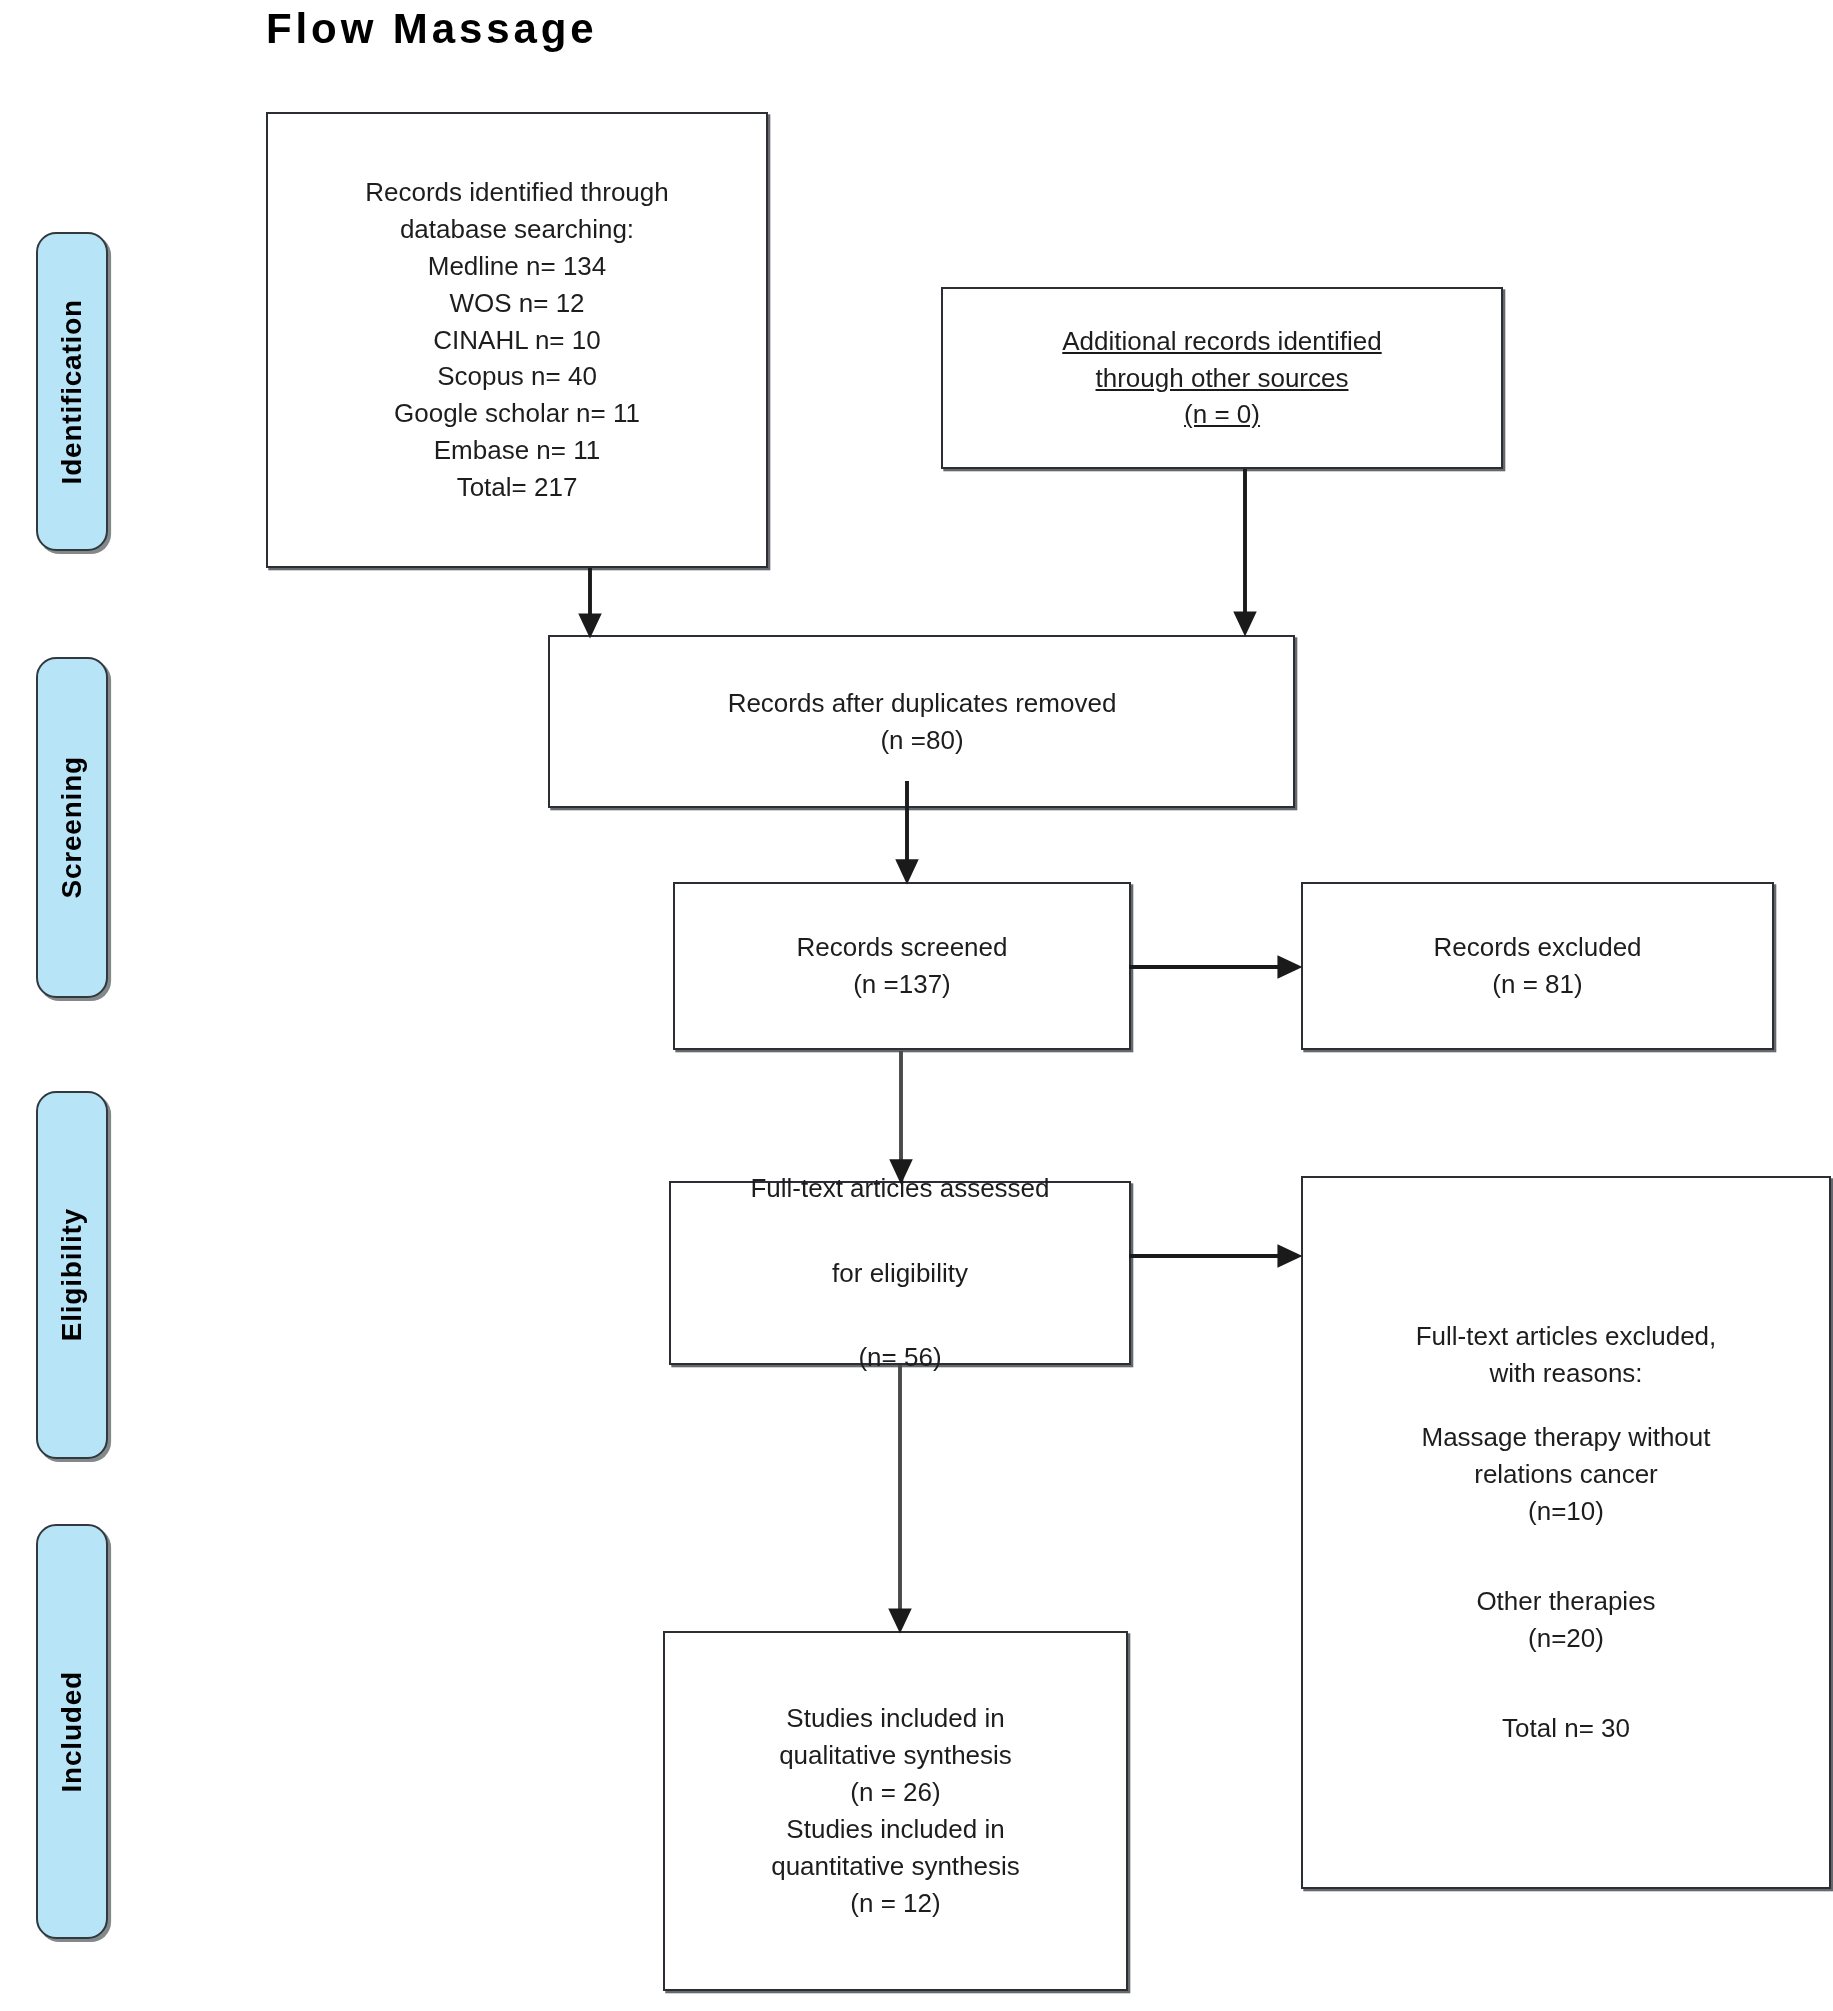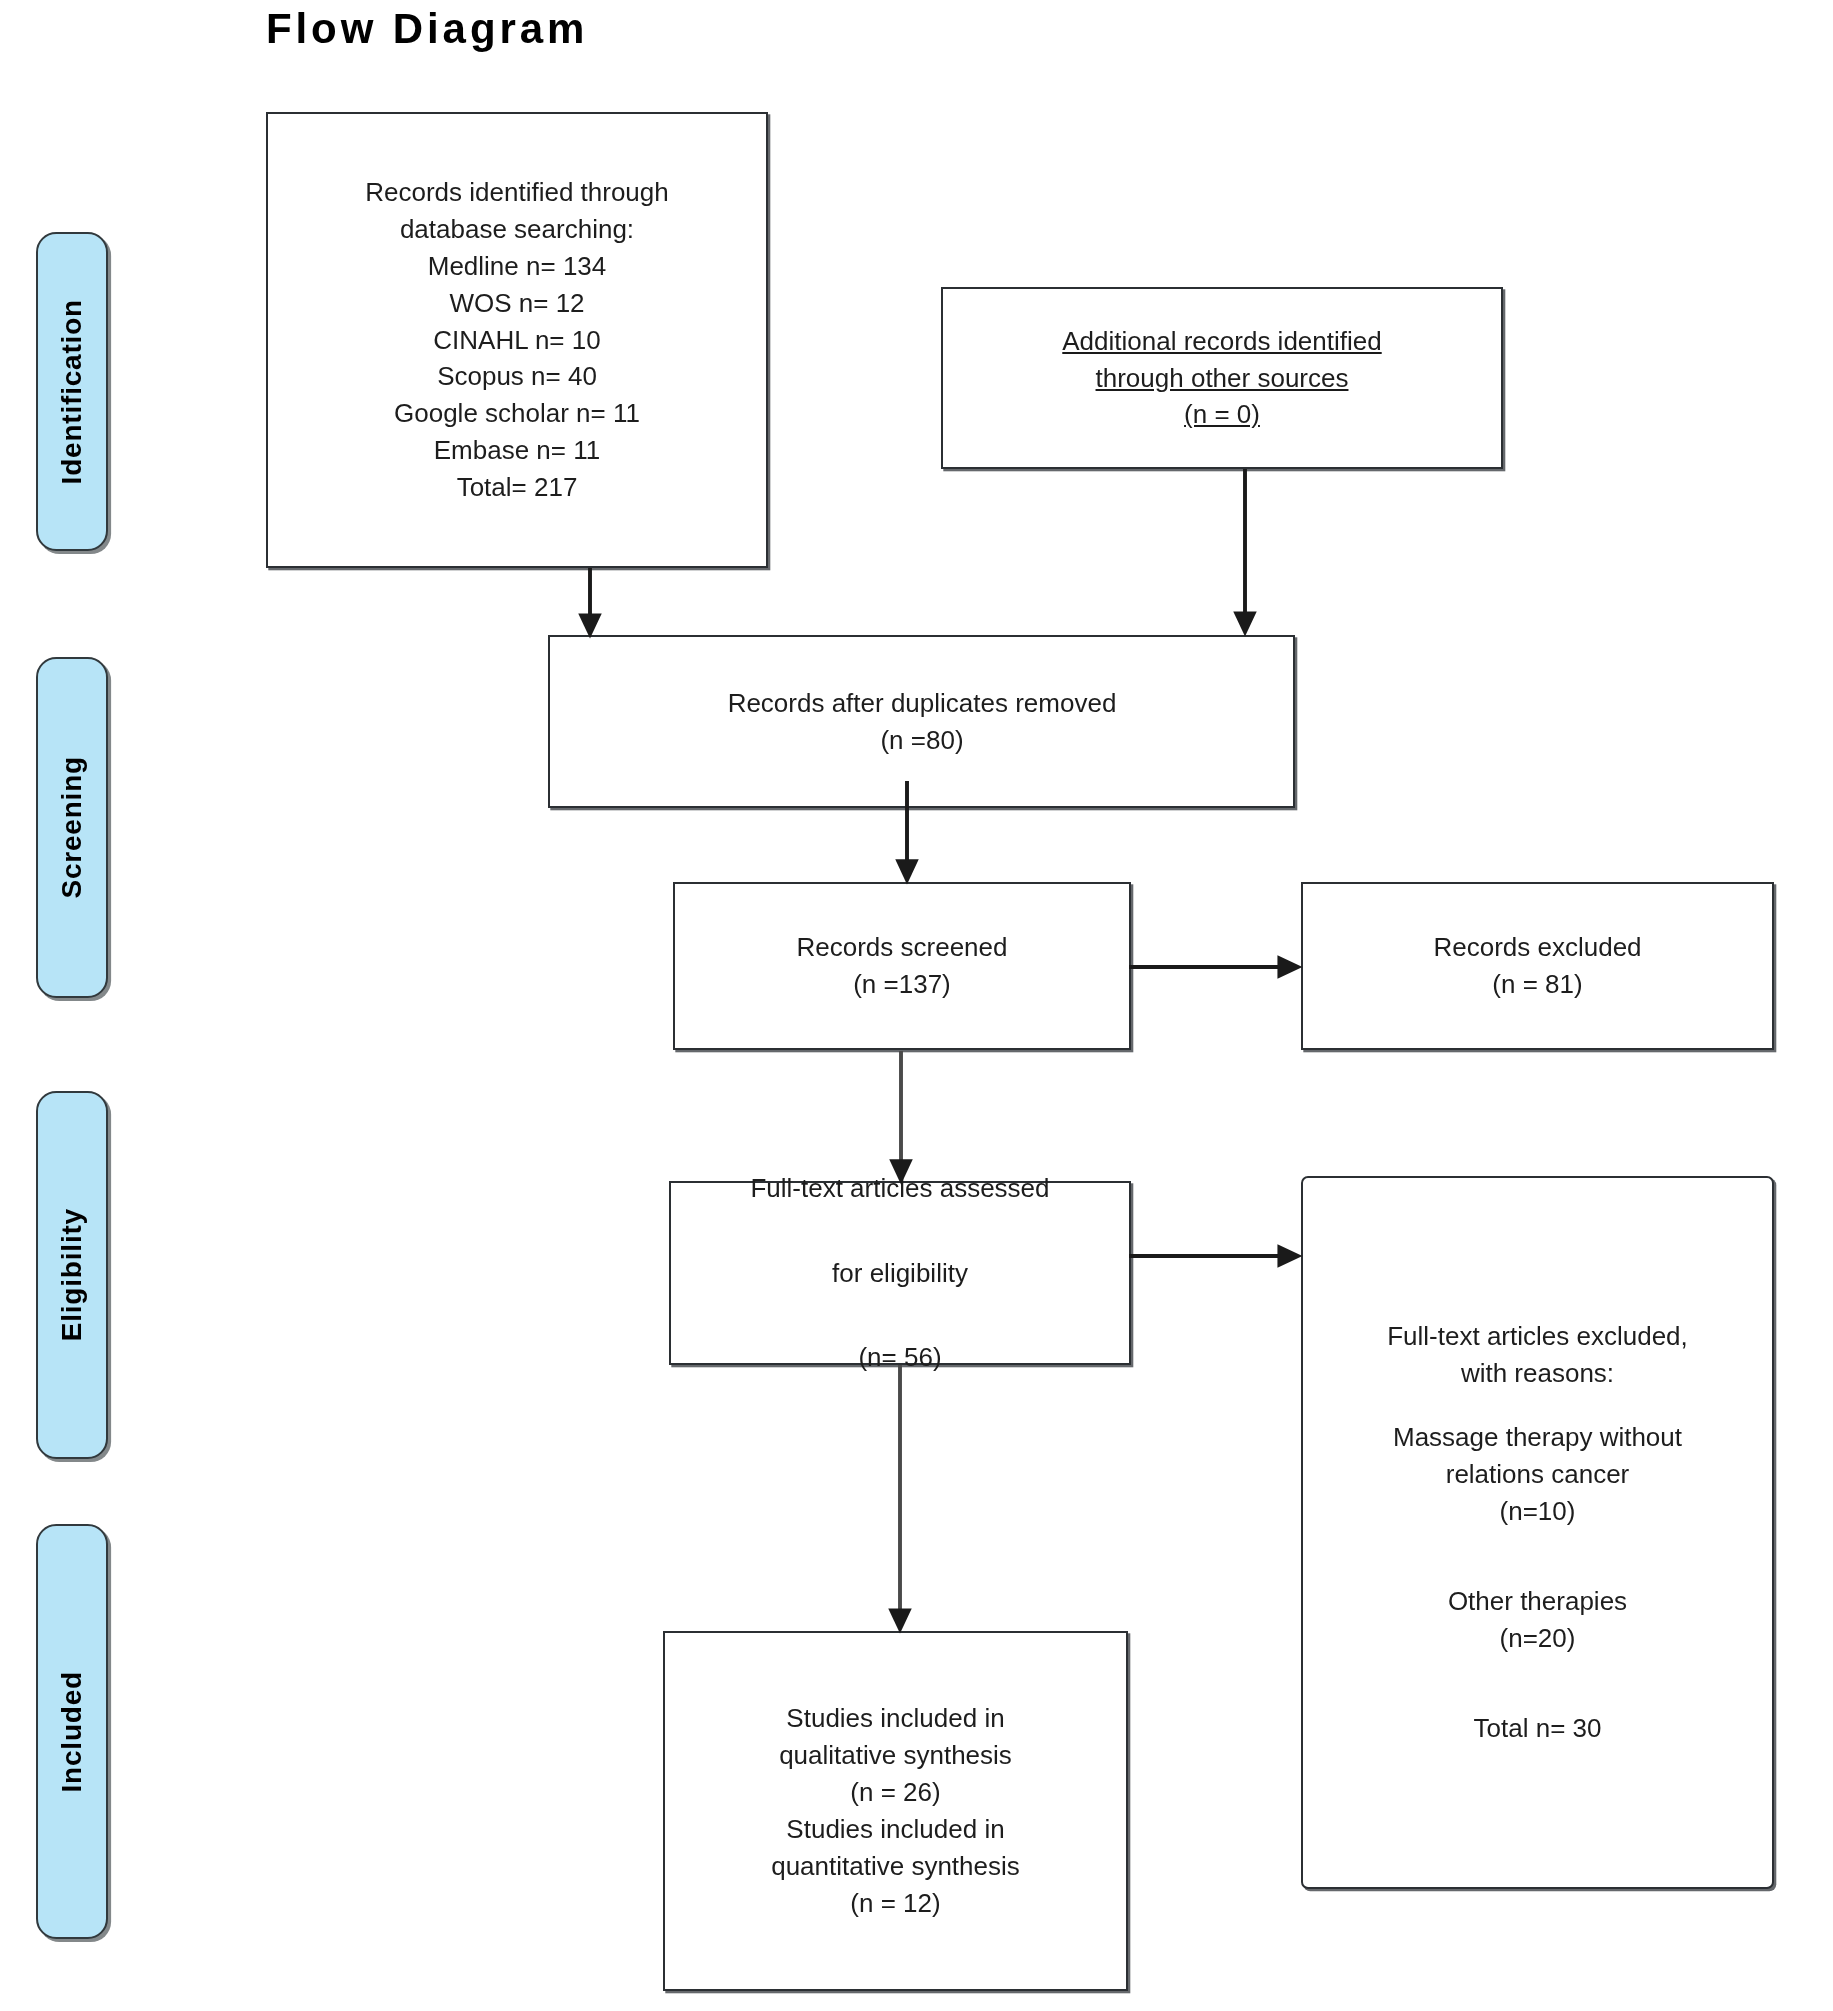--- a/index.html
+++ b/index.html
@@ -88,21 +88,21 @@
   .connector svg {
     display: block;
     overflow: visible;
   }
 </style>
 </head>
 <body>
 
 <div id="canvas">
 
-  <div class="diagram-title">Flow Diagram</div>
+  <div class="diagram-title">Flow Massage</div>
 
   <div class="stage-pill" style="left:36px; top:232px; width:72px; height:319px;">
     <span class="stage-label">Identification</span>
   </div>
 
   <div class="stage-pill" style="left:36px; top:657px; width:72px; height:341px;">
     <span class="stage-label">Screening</span>
   </div>
 
   <div class="stage-pill" style="left:36px; top:1091px; width:72px; height:368px;">
@@ -145,21 +145,21 @@
     <span class="line">Records excluded</span>
     <span class="line bold">(n = 81)</span>
   </div>
 
   <div class="flow-box" style="left:669px; top:1181px; width:462px; height:184px;gap:48px;">
     <span class="line">Full-text articles assessed</span>
     <span class="line">for eligibility</span>
     <span class="line bold">(n= 56)</span>
   </div>
 
-  <div class="flow-box" style="left:1301px; top:1176px; width:473px; height:713px;border-radius:7px;">
+  <div class="flow-box" style="left:1301px; top:1176px; width:530px; height:713px;">
     <span class="line">Full-text articles excluded,</span>
     <span class="line">with reasons:</span>
     <span class="line spacer"></span>
     <span class="line">Massage therapy without</span>
     <span class="line">relations cancer</span>
     <span class="line bold">(n=10)</span>
     <span class="line spacer"></span>
     <span class="line spacer"></span>
     <span class="line">Other therapies</span>
     <span class="line bold">(n=20)</span>

